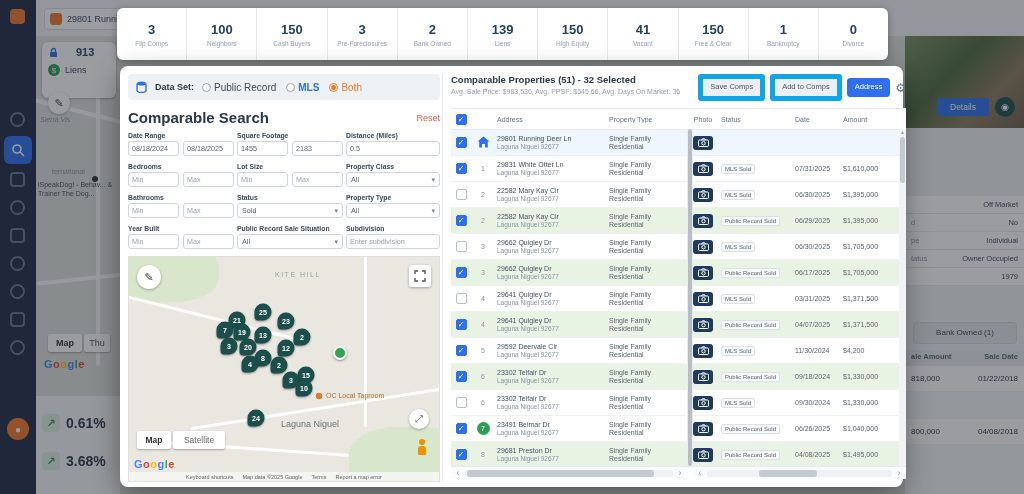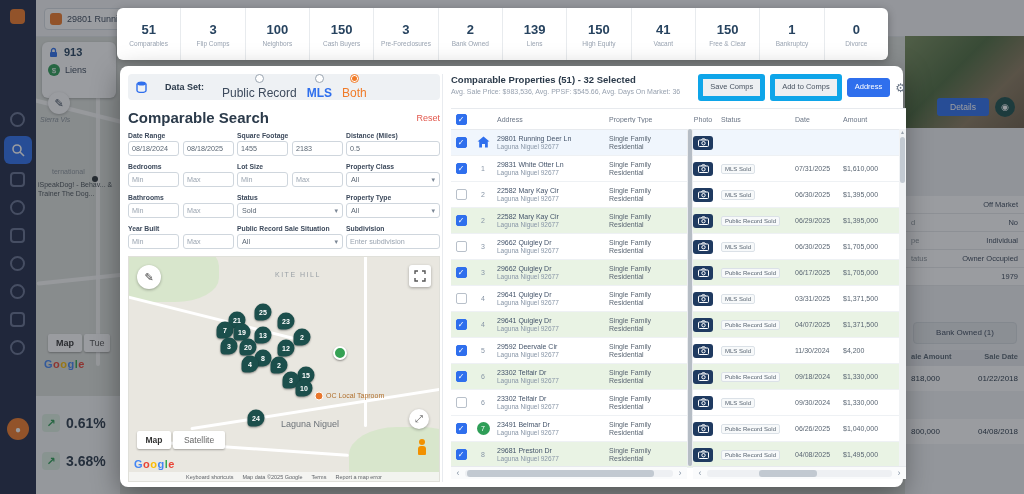--- a/index.html
+++ b/index.html
@@ -13,21 +13,21 @@
   .railic{position:absolute;left:10px;width:15px;height:15px;border:2px solid #7f8aa8;border-radius:4px;opacity:.75;box-sizing:border-box;}
   .railic.round{border-radius:50%;}
   .rail-active{position:absolute;left:4px;top:136px;width:28px;height:28px;background:#2f6fed;border-radius:6px;display:flex;align-items:center;justify-content:center;}
   .rail-bubble{position:absolute;left:7px;top:418px;width:22px;height:22px;background:#f07b28;border-radius:50%;display:flex;align-items:center;justify-content:center;color:#fff;font-size:10px;}
   .addr-chip{position:absolute;left:44px;top:8px;height:20px;background:#fff;border:1px solid #d8dde2;border-radius:4px;
              font-size:9px;color:#3d4a5c;line-height:20px;padding:0 8px 0 22px;}
   .addr-chip .hicon{position:absolute;left:5px;top:4px;width:12px;height:12px;background:#f07b28;border-radius:3px;}
   .bg-map{position:absolute;left:36px;top:36px;width:869px;height:458px;background:#dfe2dd;overflow:hidden;}
   .bg-road{position:absolute;background:#ffffff;height:4px;border-radius:2px;opacity:.8;}
   .liens-card{position:absolute;left:42px;top:42px;width:74px;height:56px;background:#fff;border-radius:6px;box-shadow:0 1px 3px rgba(0,0,0,.25);padding:4px 6px;box-sizing:border-box;}
-  .liens-top{display:flex;align-items:center;gap:5px;font-size:11px;font-weight:bold;color:#27435f;}
+  .liens-top{display:flex;align-items:center;gap:17px;font-size:11px;font-weight:bold;color:#27435f;}
   .liens-bot{display:flex;align-items:center;gap:5px;font-size:9px;color:#3d4a5c;margin-top:6px;}
   .dollar{width:12px;height:12px;background:#2e9e57;border-radius:50%;color:#fff;font-size:8px;display:flex;align-items:center;justify-content:center;}
   .link-circle{position:absolute;left:48px;top:92px;width:22px;height:22px;background:#fff;border-radius:50%;box-shadow:0 1px 3px rgba(0,0,0,.25);display:flex;align-items:center;justify-content:center;font-size:11px;color:#3d4a5c;}
   .sierra{position:absolute;left:40px;top:116px;font-size:7px;color:#8b949b;font-style:italic;}
   .biz{position:absolute;left:38px;top:180px;width:84px;font-size:7px;color:#4a5258;line-height:9px;}
   .intl{position:absolute;left:52px;top:168px;font-size:7px;color:#8b949b;}
   .intl-dot{position:absolute;left:92px;top:176px;width:6px;height:6px;background:#2c3338;border-radius:50%;}
   .bg-mapbtn{position:absolute;top:334px;height:18px;background:#fff;border-radius:2px;box-shadow:0 1px 2px rgba(0,0,0,.3);font-size:9px;line-height:18px;text-align:center;color:#555;}
   .glogo{font-size:11px;font-weight:bold;letter-spacing:.5px;}
   .bg-google{position:absolute;left:44px;top:358px;}
@@ -50,24 +50,24 @@
   .overlay{position:absolute;inset:0;background:rgba(32,36,44,.45);z-index:2;}
   
   .stats{position:absolute;left:117px;top:8px;width:771px;height:52px;background:#fff;border-radius:6px;box-shadow:0 2px 8px rgba(0,0,0,.3);display:flex;z-index:3;overflow:hidden;}
   .stat-tile{flex:1;border-right:1px solid #e8ebee;display:flex;flex-direction:column;align-items:center;justify-content:center;min-width:0;}
   .stat-tile:last-child{border-right:none;}
   .stat-value{font-size:13px;font-weight:bold;color:#27435f;}
   .stat-label{font-size:6.5px;color:#99a3b1;margin-top:3px;white-space:nowrap;}
   
   .modal{position:absolute;left:120px;top:66px;width:783px;height:421px;background:#fff;border-radius:8px;box-shadow:0 8px 28px rgba(0,0,0,.4);z-index:3;}
   .lpanel{position:absolute;left:8px;top:8px;width:312px;height:408px;}
-  .dataset{height:26px;background:#eef1f4;border-radius:4px;display:flex;align-items:center;padding:0 8px;gap:18px;}
+  .dataset{height:26px;background:#eef1f4;border-radius:4px;display:flex;align-items:center;padding:0 8px;gap:8px;}
   .ds-label{font-size:9px;font-weight:bold;color:#2b3a4a;}
   .ds-opts{display:flex;gap:10px;align-items:center;}
-  .radio{display:flex;align-items:center;gap:3px;font-size:12px;cursor:pointer;flex-direction:column;}
+  .radio{display:flex;align-items:center;gap:3px;font-size:10px;cursor:pointer;}
   .rdot{width:9px;height:9px;border:1px solid #9aa5b1;border-radius:50%;background:#fff;display:flex;align-items:center;justify-content:center;box-sizing:border-box;}
   .radio.sel .rdot{border-color:#f07b28;}
   .rdot-in{width:5px;height:5px;background:#f07b28;border-radius:50%;}
   .csearch-hdr{margin-top:9px;display:flex;justify-content:space-between;align-items:center;}
   .cs-title{font-size:15px;font-weight:bold;color:#2b3a4a;}
   .reset{font-size:9px;color:#e2574c;cursor:pointer;}
   .fgrid{margin-top:6px;display:grid;grid-template-columns:106px 106px 94px;column-gap:3px;row-gap:7px;}
   .flabel{display:block;font-size:6.8px;font-weight:bold;color:#3d4a5c;margin-bottom:2px;white-space:nowrap;}
   .inrow{display:flex;gap:4px;}
   .fin{width:100%;height:15px;border:1px solid #cfd6dd;border-radius:3px;font-size:7.2px;color:#5a6673;padding:0 3px;box-sizing:border-box;background:#fff;font-family:inherit;min-width:0;}
@@ -183,21 +183,21 @@
       <span>Liens</span>
     </div>
   </div>
   <div class="link-circle">✎</div>
   <div class="sierra">Sierra Vis</div>
   <div class="intl">ternational</div>
   <div class="intl-dot"></div>
   <div class="biz">iSpeakDog! - Behav... &amp; Trainer The Dog...</div>
 
   <div class="bg-mapbtn" style="left:48px;width:34px;font-weight:bold;color:#333;">Map</div>
-  <div class="bg-mapbtn" style="left:84px;width:26px;">Tue</div>
+  <div class="bg-mapbtn" style="left:84px;width:26px;">Thu</div>
   <div class="bg-google glogo"><span style="color: rgb(66, 133, 244);">G</span><span style="color: rgb(234, 67, 53);">o</span><span style="color: rgb(251, 188, 5);">o</span><span style="color: rgb(66, 133, 244);">g</span><span style="color: rgb(52, 168, 83);">l</span><span style="color: rgb(234, 67, 53);">e</span></div>
 
   <div class="bg-card"></div>
   <div class="pctrow" style="top:414px">
     <span class="pct-ic">↗</span>
     <span class="pct-val">0.61%</span>
   </div>
   <div class="pctrow" style="top:452px">
     <span class="pct-ic">↗</span>
     <span class="pct-val">3.68%</span>
@@ -243,24 +243,20 @@
           <span>800,000</span>
           <span>04/08/2018</span>
         </div>
       </div>
   </div>
 </div>
 
 <div class="overlay"></div>
 
 <div class="stats">
-    <div class="stat-tile">
-      <div class="stat-value">51</div>
-      <div class="stat-label">Comparables</div>
-    </div>
     <div class="stat-tile">
       <div class="stat-value">3</div>
       <div class="stat-label">Flip Comps</div>
     </div>
     <div class="stat-tile">
       <div class="stat-value">100</div>
       <div class="stat-label">Neighbors</div>
     </div>
     <div class="stat-tile">
       <div class="stat-value">150</div>

